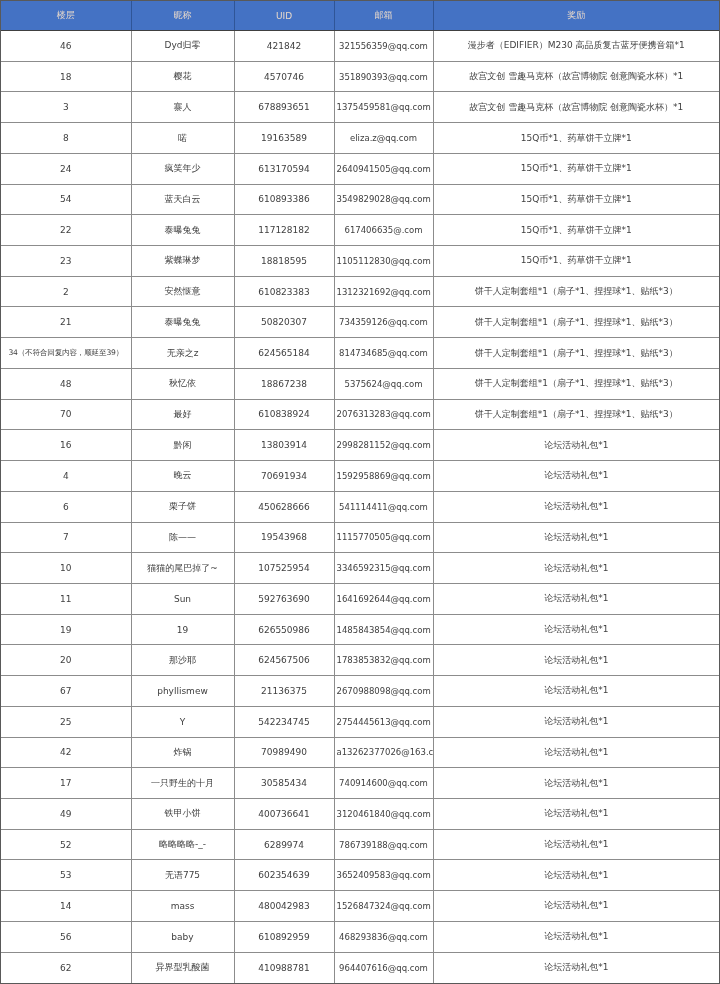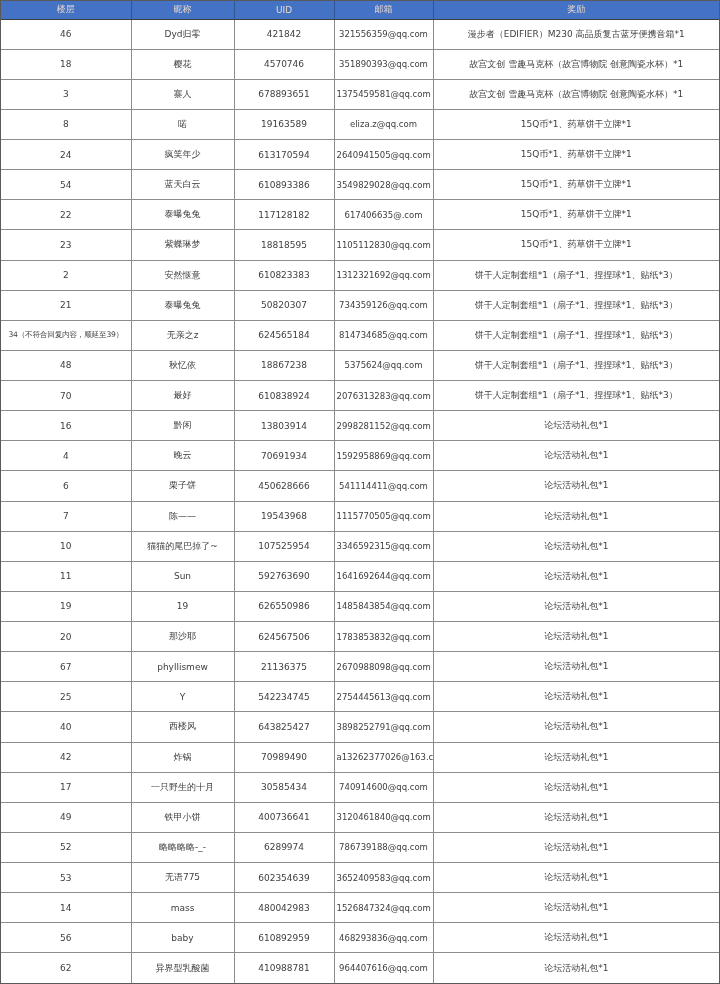--- a/index.html
+++ b/index.html
@@ -29,21 +29,21 @@
   }
   th.hcell {
     background: #4472c4;
     color: #e8d9cb;
     font-size: 9px;
     font-weight: normal;
     text-align: center;
     vertical-align: middle;
     border-right: 1px solid #2f5597;
     border-bottom: 1px solid #404040;
-    padding: 0;
+    padding: 8px;
     overflow: hidden;
     white-space: nowrap;
   }
   th.hcell:last-child { border-right: none; }
   td.cell {
     background: #ffffff;
     color: #404040;
     font-size: 9px;
     text-align: center;
     vertical-align: middle;
@@ -235,27 +235,20 @@
           <td class="cell col-reward">论坛活动礼包*1</td>
         </tr>
         <tr>
           <td class="cell col-floor">25</td>
           <td class="cell col-nick">Y</td>
           <td class="cell col-uid">542234745</td>
           <td class="cell col-email">2754445613@qq.com</td>
           <td class="cell col-reward">论坛活动礼包*1</td>
         </tr>
         <tr>
-          <td class="cell col-floor">40</td>
-          <td class="cell col-nick">西楼风</td>
-          <td class="cell col-uid">643825427</td>
-          <td class="cell col-email">3898252791@qq.com</td>
-          <td class="cell col-reward">论坛活动礼包*1</td>
-        </tr>
-        <tr>
           <td class="cell col-floor">42</td>
           <td class="cell col-nick">炸锅</td>
           <td class="cell col-uid">70989490</td>
           <td class="cell col-email">a13262377026@163.com</td>
           <td class="cell col-reward">论坛活动礼包*1</td>
         </tr>
         <tr>
           <td class="cell col-floor">17</td>
           <td class="cell col-nick">一只野生的十月</td>
           <td class="cell col-uid">30585434</td>

